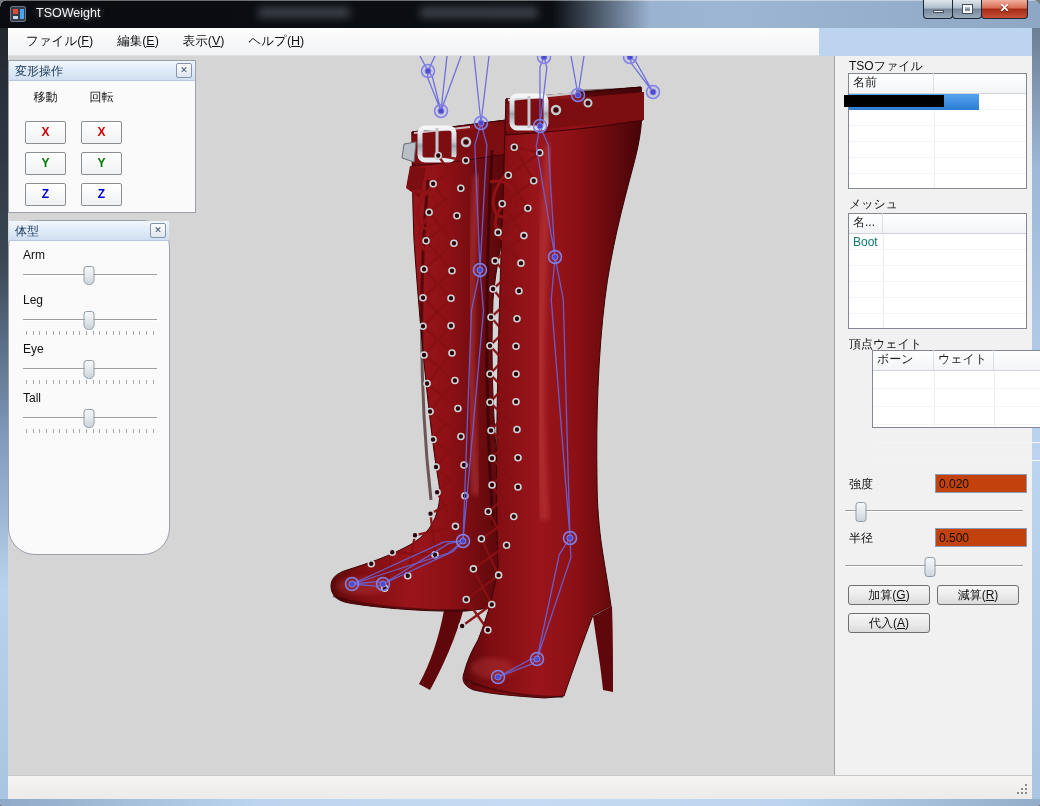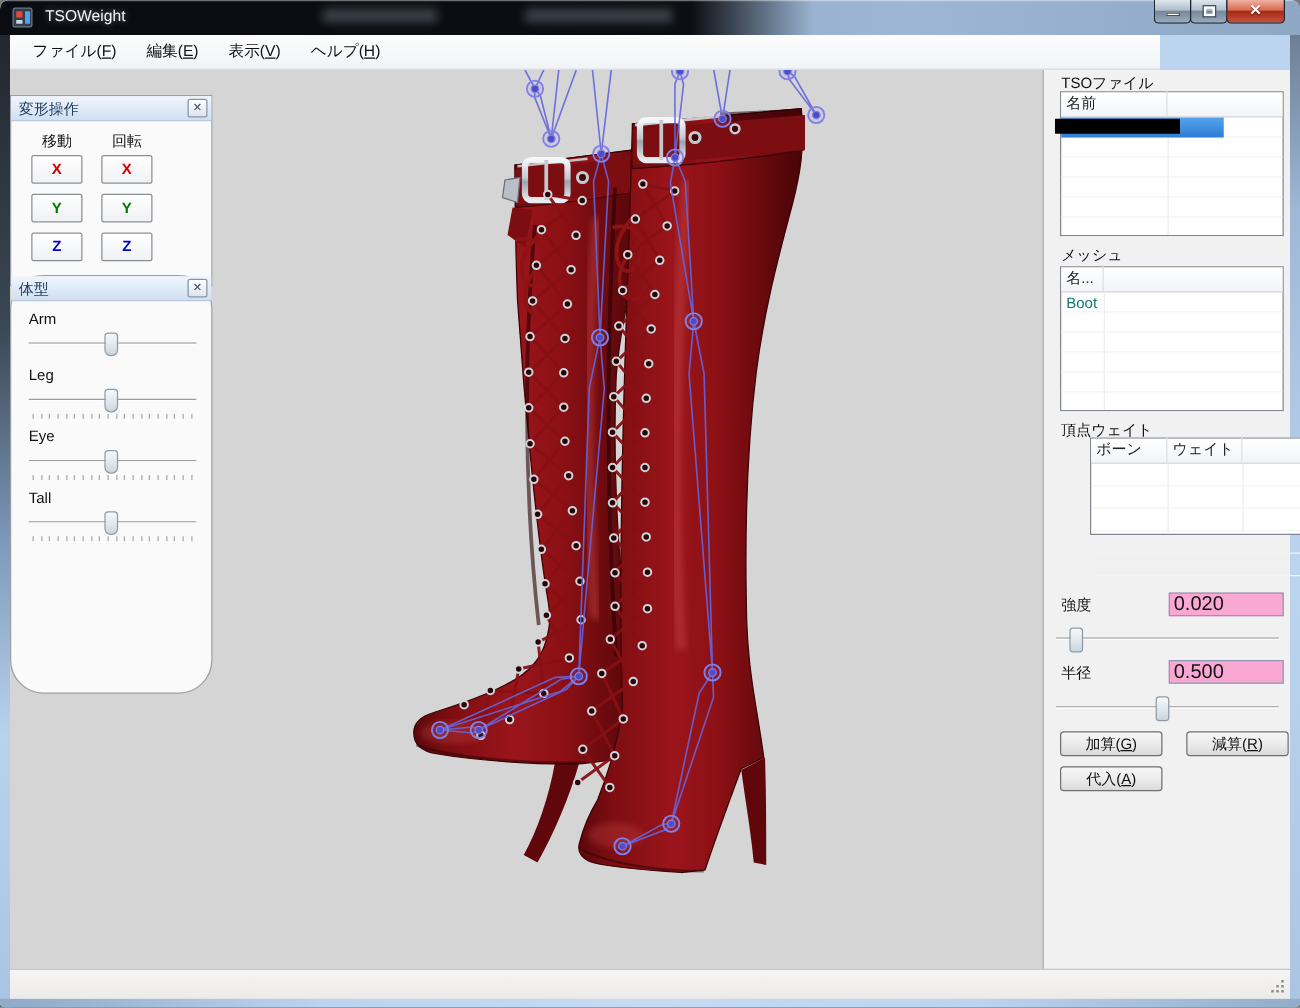--- a/index.html
+++ b/index.html
@@ -24,36 +24,36 @@
   .cap.close{width:47px;background:linear-gradient(#f0b0a0 0%,#d96a52 45%,#a42a16 50%,#c85038 100%);}
   .gl-min{position:absolute;left:9px;bottom:5px;width:11px;height:3px;background:#fdfdfd;border:1px solid #44505e;}
   .gl-max{position:absolute;left:10px;top:5px;width:9px;height:8px;border:2px solid #fdfdfd;outline:1px solid #44505e;}
   .gl-close{position:absolute;left:0;top:1px;width:100%;text-align:center;font-size:12px;font-weight:bold;color:#fff;text-shadow:0 1px 1px #5a1005;}
 
   .border-left{position:absolute;left:0;top:28px;bottom:0;width:8px;background:linear-gradient(#23272e 0%,#3a4754 30%,#7d98ba 52%,#b9d2ee 72%,#a9c4e2 100%);}
   .border-right{position:absolute;right:0;top:28px;bottom:0;width:8px;background:linear-gradient(#6d7f94 0%,#9db8d8 18%,#bcd4ef 55%,#aac5e3 100%);}
   .border-bottom{position:absolute;left:0;right:0;bottom:0;height:7px;background:linear-gradient(90deg,#8fa9c6,#bcd4ef 25%,#c6dbf2 50%,#bcd4ef 75%,#93adc9);}
 
   
-  .menubar{position:absolute;left:8px;top:28px;width:920px;height:28px;background:linear-gradient(#fdfdfd,#f1f3f5);border-bottom:1px solid #dadde1;display:flex;align-items:center;}
+  .menubar{position:absolute;left:8px;top:28px;width:811px;height:28px;background:linear-gradient(#fdfdfd,#f1f3f5);border-bottom:1px solid #dadde1;display:flex;align-items:center;}
   .menu-item{padding:5px 12px;font-size:12.5px;color:#111;}
   .menu-item:first-child{margin-left:6px;}
   .mn{text-decoration:underline;}
 
   
   .main{position:absolute;left:8px;top:56px;width:1024px;height:719px;background:#d5d5d5;}
   .viewport{position:absolute;left:0;top:0;width:826px;height:719px;background:#d5d5d5;overflow:hidden;}
   .viewport svg{position:absolute;left:0;top:0;}
 
   
   .panel{position:absolute;background:#fafafa;border:1px solid #9aa0a8;}
   .p-title{height:20px;background:linear-gradient(#f0f6fd,#cfdff2);border-bottom:1px solid #b9c8da;font-size:12px;color:#22405e;padding:2px 6px;position:relative;}
   .p-close{position:absolute;right:3px;top:2px;width:16px;height:15px;border:1px solid #8795a8;border-radius:2px;background:linear-gradient(#ffffff,#dde4ec);font-size:9px;line-height:13px;text-align:center;color:#3a4f6b;}
-  .transform-panel{left:0;top:20px;width:162px;height:153px;}
-  .t-labels{display:grid;grid-template-columns:41px 41px;column-gap:15px;margin:8px 0 2px 16px;font-size:12px;color:#111;text-align:center;}
+  .transform-panel{left:0;top:4px;width:188px;height:153px;}
+  .t-labels{display:grid;grid-template-columns:41px 41px;column-gap:15px;margin:8px 0 15px 16px;font-size:12px;color:#111;text-align:center;}
   .t-grid{display:grid;grid-template-columns:41px 41px;column-gap:15px;row-gap:8px;margin-left:16px;}
   .axis-btn{height:23px;border:1px solid #8a8f94;background:linear-gradient(#ffffff,#f0f1f3);font-weight:bold;font-size:12px;text-align:center;line-height:21px;border-radius:2px;}
 
   .body-panel{left:0;top:164px;width:162px;height:335px;border-radius:27px;}
   .s-block{margin:7px 0 0 14px;width:134px;}
   .s-label{font-size:12px;color:#111;}
   .slider-wrap{position:relative;height:21px;margin-top:3px;}
   .track{position:absolute;left:0;right:0;top:9px;height:2px;background:#eef0f2;border-top:1px solid #9d9d9d;border-bottom:1px solid #ffffff;}
   .thumb{position:absolute;top:1px;width:11px;height:19px;background:linear-gradient(#f7f9fa,#dfe5ea 60%,#ccd4db);border:1px solid #8e9aa5;border-radius:3px 3px 5px 5px;transform:translateX(-50%);}
   .ticks{display:flex;justify-content:space-between;margin:0 3px;height:4px;}
@@ -64,21 +64,21 @@
   .rp-label{position:absolute;font-size:12px;color:#111;}
   .grid{position:absolute;background:#fff;border:1px solid #828790;overflow:visible;}
   .grid-header{height:20px;display:flex;background:linear-gradient(#ffffff,#f2f4f7);border-bottom:1px solid #d0d4da;align-items:flex-end;}
   .gh-cell{font-size:12px;color:#222;padding:2px 4px;border-right:1px solid #dcdfe3;}
   .gh-last{flex:1;border-right:none;}
   .col-sep{position:absolute;top:20px;bottom:0;width:1px;background:#ededed;}
   .grid-row{height:16px;border-bottom:1px solid #f4f4f4;position:relative;font-size:12px;color:#0f766e;padding:0 4px;line-height:16px;}
   .wrow{height:18px;}
   .sel-bg{position:absolute;left:0;top:0;width:130px;height:16px;background:linear-gradient(#55a4ec,#2e7cd4);}
   .censor{position:absolute;left:-5px;top:1px;width:100px;height:12px;background:#000;}
-  .tbox{position:absolute;width:92px;height:19px;border:1px solid #8a9cb2;font-size:16px;padding:0 3px;background:#f9a8d4;color:#111;}
+  .tbox{position:absolute;width:92px;height:19px;border:1px solid #8a9cb2;font-size:12px;padding:0 3px;background:#c2410c;color:#111;}
   .rp-slider{position:absolute;left:10px;width:178px;height:22px;}
   .rp-slider .thumb{height:20px;border-radius:3px;}
   .btn{position:absolute;width:82px;height:20px;border:1px solid #707070;border-radius:3px;background:linear-gradient(#f6f6f6,#e9e9e9 60%,#d9d9d9);font-size:12px;color:#111;text-align:center;line-height:18px;}
 
   
   .statusbar{position:absolute;left:8px;top:775px;width:1024px;height:24px;background:linear-gradient(#f6f5f4,#ecebe9);border-top:1px solid #c9c7c5;}
   .grip{position:absolute;right:5px;bottom:5px;width:2px;height:2px;background:#8e8b86;box-shadow:0 -4px #8e8b86,0 -8px #8e8b86,-4px 0 #8e8b86,-4px -4px #8e8b86,-8px 0 #8e8b86;}
 </style>
 </head>
 <body>
@@ -591,21 +591,21 @@
         </div>
 
       <div class="rp-label" style="left:14px;top:474px;">半径</div>
       <input class="tbox" style="left: 100px; top: 472px;" readonly="" value="0.500">
       <div class="slider-wrap rp-slider" style="top:497px;">
           <div class="track"></div>
           <div class="thumb" style="left: calc(44.64% + 6px);"></div>
         </div>
 
       <div class="btn" style="left:13px;top:529px;"><span>加算(</span><span class="mn">G</span><span>)</span></div>
-      <div class="btn" style="left:102px;top:529px;margin-left:12px;"><span>減算(</span><span class="mn">R</span><span>)</span></div>
+      <div class="btn" style="left:102px;top:529px;"><span>減算(</span><span class="mn">R</span><span>)</span></div>
       <div class="btn" style="left:13px;top:557px;"><span>代入(</span><span class="mn">A</span><span>)</span></div>
     </div>
   </div>
 
   <div class="statusbar">
     <div class="grip"></div>
   </div>
 </div>
 
 </body></html>

